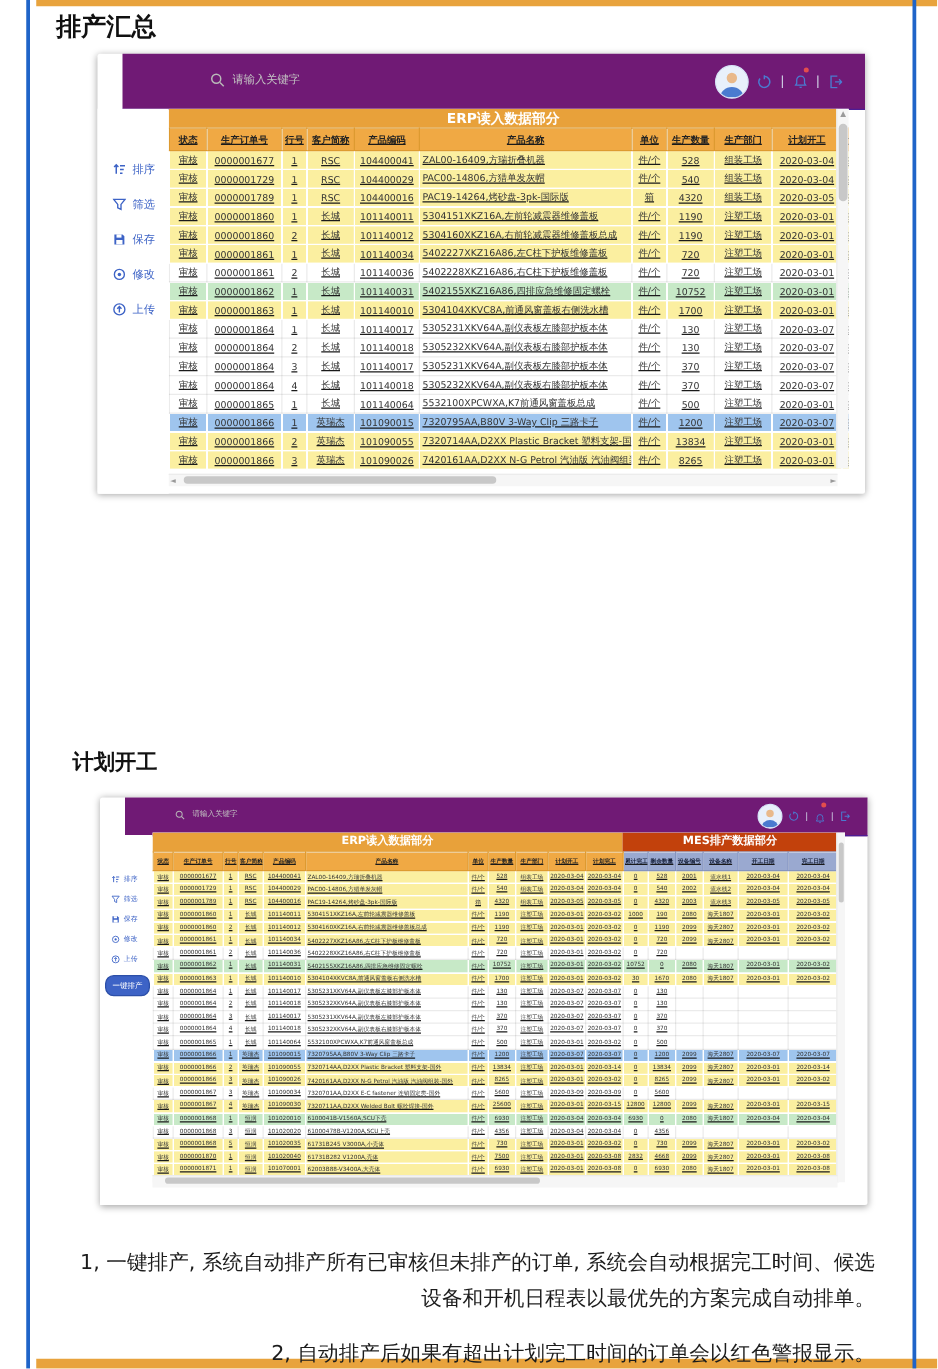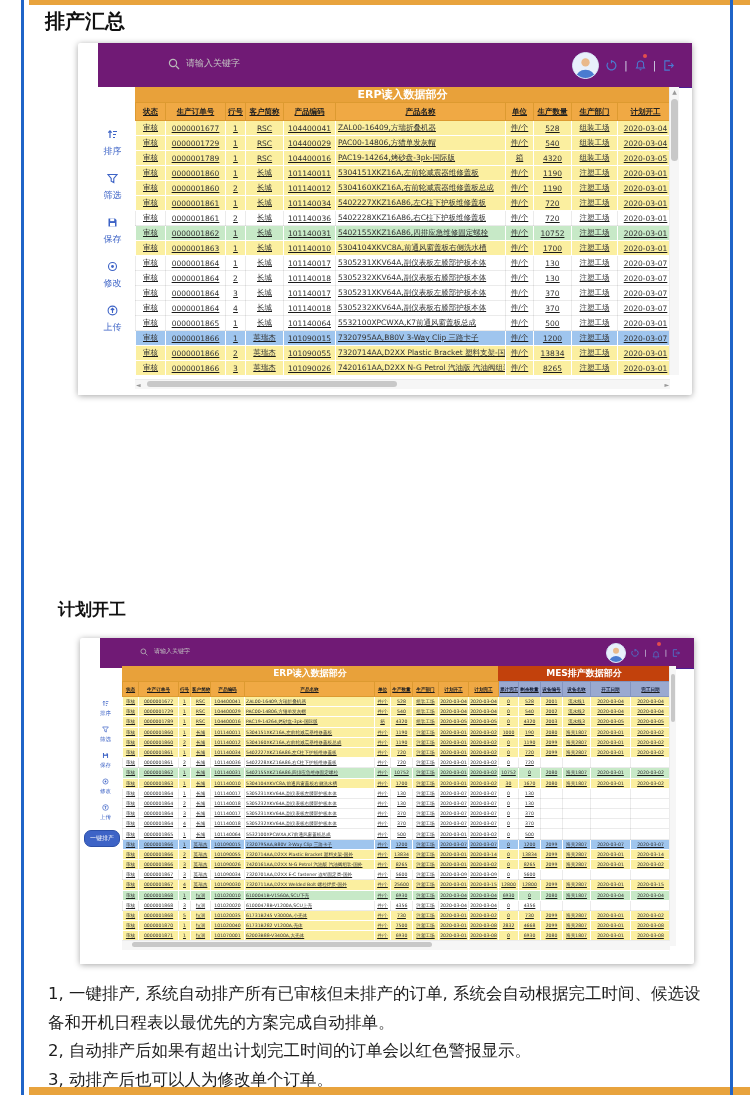--- a/index.html
+++ b/index.html
@@ -9,21 +9,21 @@
   .frame-left{position:absolute;left:21px;top:0;bottom:0;width:3px;background:#1f64c8;}
   .frame-right{position:absolute;left:730px;top:0;bottom:0;width:3px;background:#1f64c8;}
   .frame-top{position:absolute;left:29px;right:0;top:0;height:5px;background:#e8a33d;}
   .frame-bottom{position:absolute;left:29px;right:0;bottom:0;height:8px;background:#e8a33d;}
   .h1a{position:absolute;left:45px;top:8px;font-size:20px;font-weight:bold;color:#111;}
   .h1b{position:absolute;left:58px;top:598px;font-size:17px;font-weight:bold;color:#111;}
 
   
   .notes1{position:absolute;left:48px;top:399px;font-size:16.5px;line-height:24.4px;color:#1c1c1c;}
   .notes2{position:absolute;left:48px;top:980px;width:668px;font-size:16.5px;line-height:28.5px;color:#1c1c1c;}
-  .notes2 p{margin:0;}
+  .notes2 p{margin:16px;text-align:right;}
 
   
   .shot{position:absolute;background:#fff;box-shadow:0 1px 6px rgba(0,0,0,.35);border-radius:2px;}
   .shot1{left:78px;top:43px;width:614px;height:352px;}
   .shot2{left:80px;top:638px;width:614px;height:326px;}
 
   .topbar{position:absolute;left:0;right:0;top:0;background:#701a75;border-bottom:1px solid #4c1d95;margin-left:20px;}
   .tb1{height:44px;}
   .tb2{height:30px;}
   .search{position:absolute;display:flex;align-items:center;gap:6px;color:#c2c2c2;}
@@ -37,21 +37,21 @@
   .av1{width:25px;height:25px;}
   .av2{width:18px;height:18px;}
   .sep{color:#d5ddec;font-size:10px;}
   .reddot{position:relative;}
   .reddot::after{content:"";position:absolute;right:-1px;top:-2px;width:4px;height:4px;border-radius:50%;background:#e34d4d;}
 
   
   .side{position:absolute;left:0;background:#fff;}
   .side1{top:44px;width:57px;bottom:0;}
   .side2{top:30px;width:42px;bottom:0;}
-  .side-item{display:flex;align-items:center;color:#3d63c6;cursor:pointer;flex-direction:column;}
+  .side-item{display:flex;align-items:center;color:#3d63c6;cursor:pointer;}
   .side1 .side-item{gap:5px;margin:0 0 15px 12px;font-size:9px;}
   .side2 .side-item{gap:3px;margin:0 0 9px 9px;font-size:5.5px;}
   .side1 .pad-top{height:42px;}
   .side2 .pad-top{height:32px;}
   .sched-btn{margin:6px 2px 0 4px;background:#3d63c6;color:#fff;font-size:6px;
              border-radius:7px;padding:3px 5px;text-align:center;cursor:pointer;border:1px solid #2c4fa8;}
 
   
   .twrap{position:absolute;overflow:hidden;background:#fff;}
   .twrap1{left:57px;top:44px;width:544px;height:288px;}

